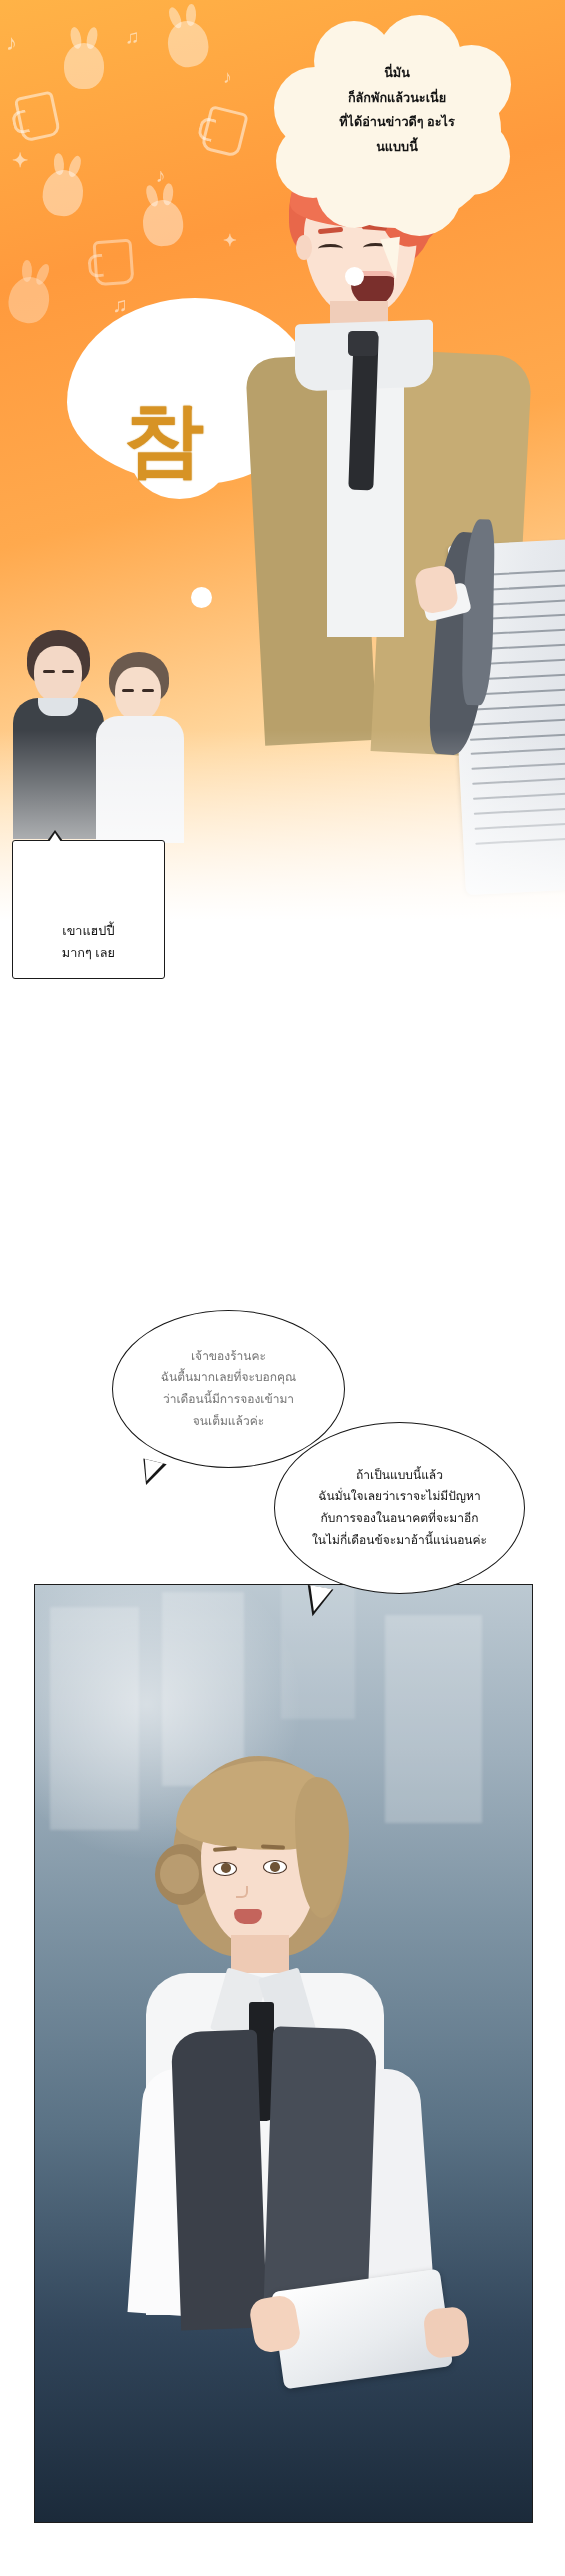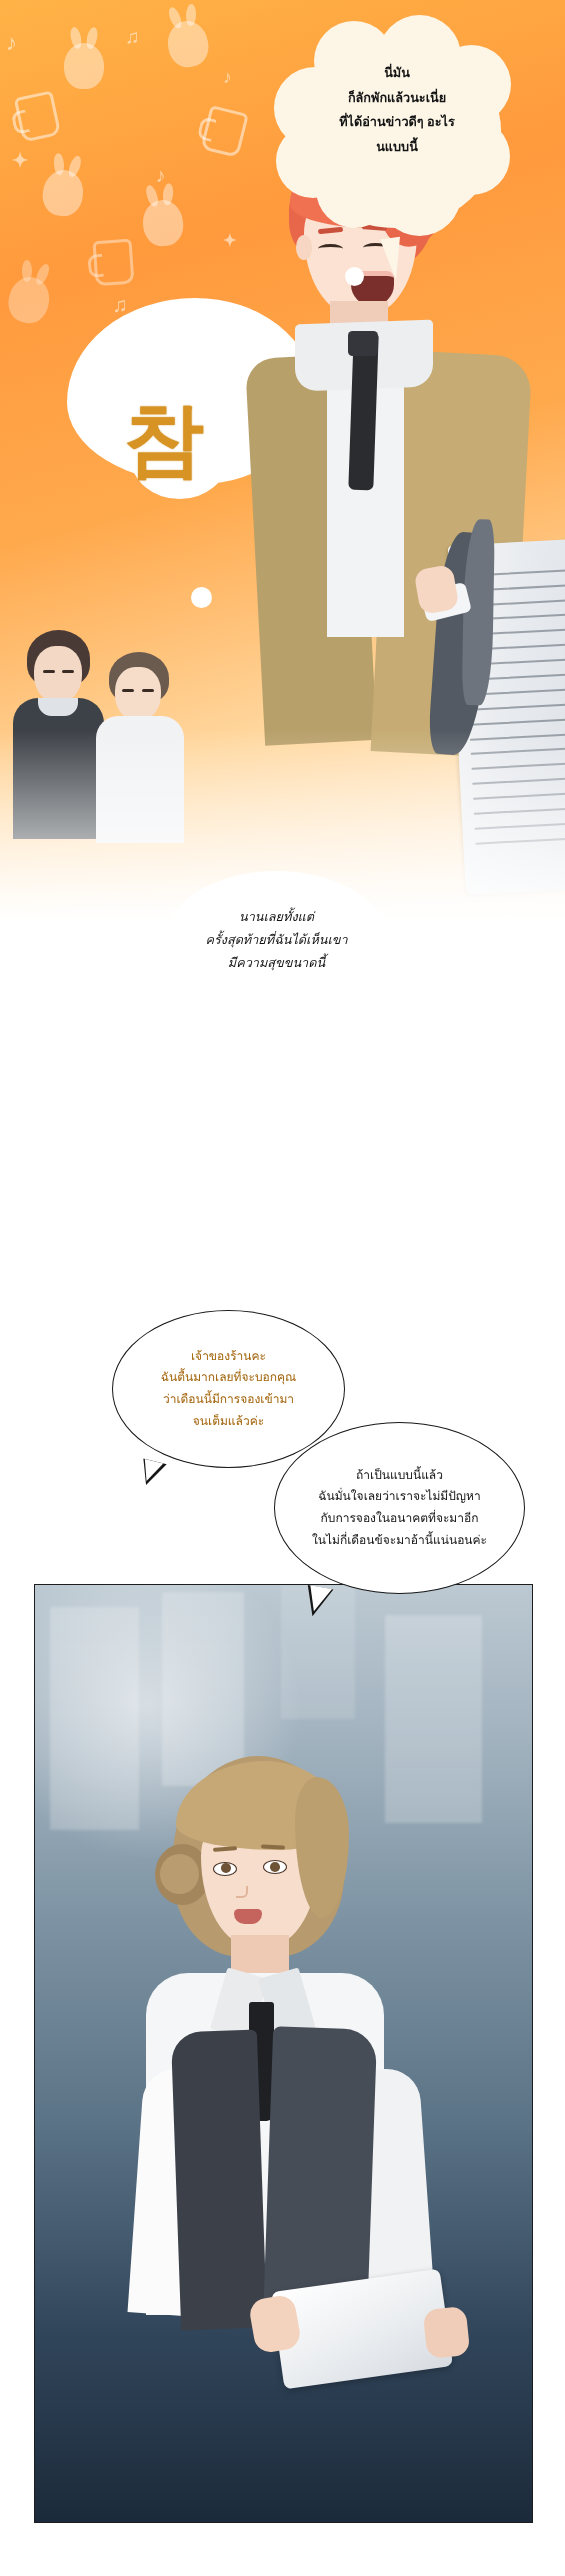--- a/index.html
+++ b/index.html
@@ -483,21 +483,21 @@
     display: flex;
     align-items: center;
     justify-content: center;
     z-index: 5;
   }
   .p2-bubble-a .txt {
     width: 200px;
     text-align: center;
     font-size: 12px;
     line-height: 21.6px;
-    color: #a16207;
+    color: #737373;
     white-space: pre-line;
   }
   .p2-bubble-a .tail {
     position: absolute;
     left: 27px;
     bottom: -19.4px;
     width: 0; height: 0;
     border-left: 9px solid transparent;
     border-right: 15px solid transparent;
     border-top: 25px solid #171717;
@@ -869,26 +869,27 @@
       <div class="body"></div>
       <div class="bc-tail"></div>
       <div class="bc-text">นี่มัน
 ก็ลักพักแล้วนะเนี่ย
 ที่ได้อ่านข่าวดีๆ อะไร
 นแบบนี้</div>
     </div>
     <div class="think-dot" style="left:345px; top:267px; width:19.4px; height:19.4px;"></div>
     <div class="think-dot" style="left:191px; top:587px; width:21px; height:21px;"></div>
 
-
-    <div class="bubble-oval">
-      <div class="txt">นานเลยทั้งแต่
-ครั้งสุดท้ายที่ฉันได้เห็นเขา
-มีความสุขขนาดนี้</div>
+    <div class="bubble-rect">
+      <div class="tail"></div>
+      <div class="tail-in"></div>
+      <span>เขาแฮปปี้
+มากๆ เลย</span>
     </div>
+
   </div>
 
   <div class="p2-bubble-a">
     <div class="tail"></div>
     <div class="tail-in"></div>
     <div class="txt">เจ้าของร้านคะ
 ฉันตื้นมากเลยที่จะบอกคุณ
 ว่าเดือนนี้มีการจองเข้ามา
 จนเต็มแล้วค่ะ</div>
   </div>

